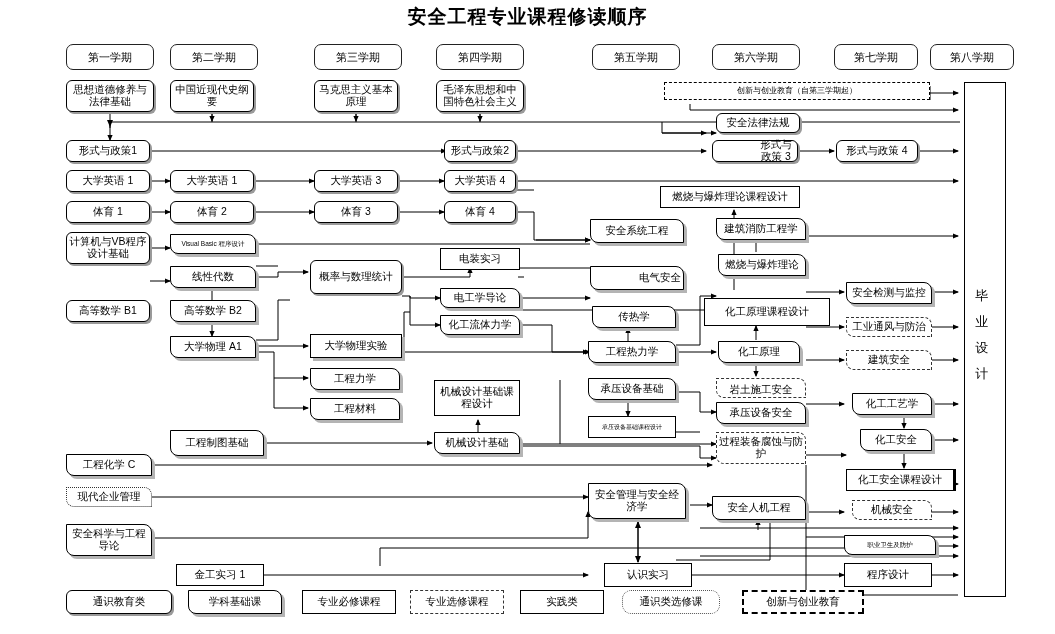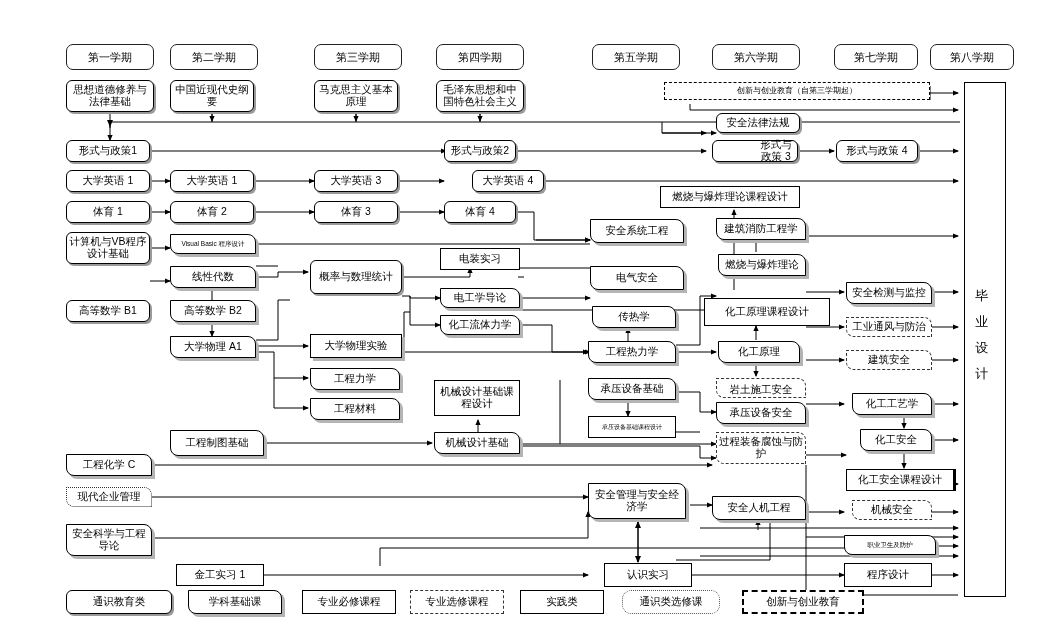--- a/index.html
+++ b/index.html
@@ -31,20 +31,21 @@
   .xtiny{font-size:6px;}
   .vtext{writing-mode:vertical-rl;text-orientation:upright;letter-spacing:26px;
          font-size:13px;border:none;background:transparent;}
   .grad{border:1px solid #000;background:#fff;}
 </style>
 </head>
 <body>
 
 <div id="stage">
 
+  <div id="title">安全工程专业课程修读顺序</div>
 
   <svg id="wires" viewBox="0 0 1055 634">
     <defs>
       <marker id="ah" markerWidth="7" markerHeight="7" refX="6" refY="3" orient="auto">
         <path d="M0,0 L7,3 L0,6 z" fill="#000"></path>
       </marker>
       <marker id="ahs" markerWidth="6" markerHeight="6" refX="5" refY="2.6" orient="auto">
         <path d="M0,0 L6,2.6 L0,5.2 z" fill="#000"></path>
       </marker>
     </defs>
@@ -244,21 +245,21 @@
 
   <div class="node round" style="left:66px;top:170px;width:84px;height:22px;">
       <span>大学英语 1</span>
     </div>
   <div class="node round" style="left:170px;top:170px;width:84px;height:22px;">
       <span>大学英语 1</span>
     </div>
   <div class="node round" style="left:314px;top:170px;width:84px;height:22px;">
       <span>大学英语 3</span>
     </div>
-  <div class="node round" style="left:444px;top:170px;width:72px;height:22px;margin-left:28px;">
+  <div class="node round" style="left:444px;top:170px;width:72px;height:22px;">
       <span>大学英语 4</span>
     </div>
 
   <div class="node round" style="left:66px;top:201px;width:84px;height:22px;">
       <span>体育 1</span>
     </div>
   <div class="node round" style="left:170px;top:201px;width:84px;height:22px;">
       <span>体育 2</span>
     </div>
   <div class="node round" style="left:314px;top:201px;width:84px;height:22px;">
@@ -331,21 +332,21 @@
   <div class="node shadow-rd" style="left:66px;top:524px;width:86px;height:32px;">
       <span>安全科学与工程导论</span>
     </div>
   <div class="node plain" style="left:176px;top:564px;width:88px;height:22px;">
       <span>金工实习 1</span>
     </div>
 
   <div class="node shadow-rd" style="left:590px;top:219px;width:94px;height:24px;">
       <span>安全系统工程</span>
     </div>
-  <div class="node shadow-rd" style="left:590px;top:266px;width:94px;height:24px;">
+  <div class="node shadow-rd" style="left:590px;top:266px;width:94px;height:24px;justify-content:flex-end;">
       <span>电气安全</span>
     </div>
   <div class="node shadow-rd" style="left:592px;top:306px;width:84px;height:22px;">
       <span>传热学</span>
     </div>
   <div class="node shadow-rd" style="left:588px;top:341px;width:88px;height:22px;">
       <span>工程热力学</span>
     </div>
   <div class="node shadow-rd" style="left:588px;top:378px;width:88px;height:22px;">
       <span>承压设备基础</span>

